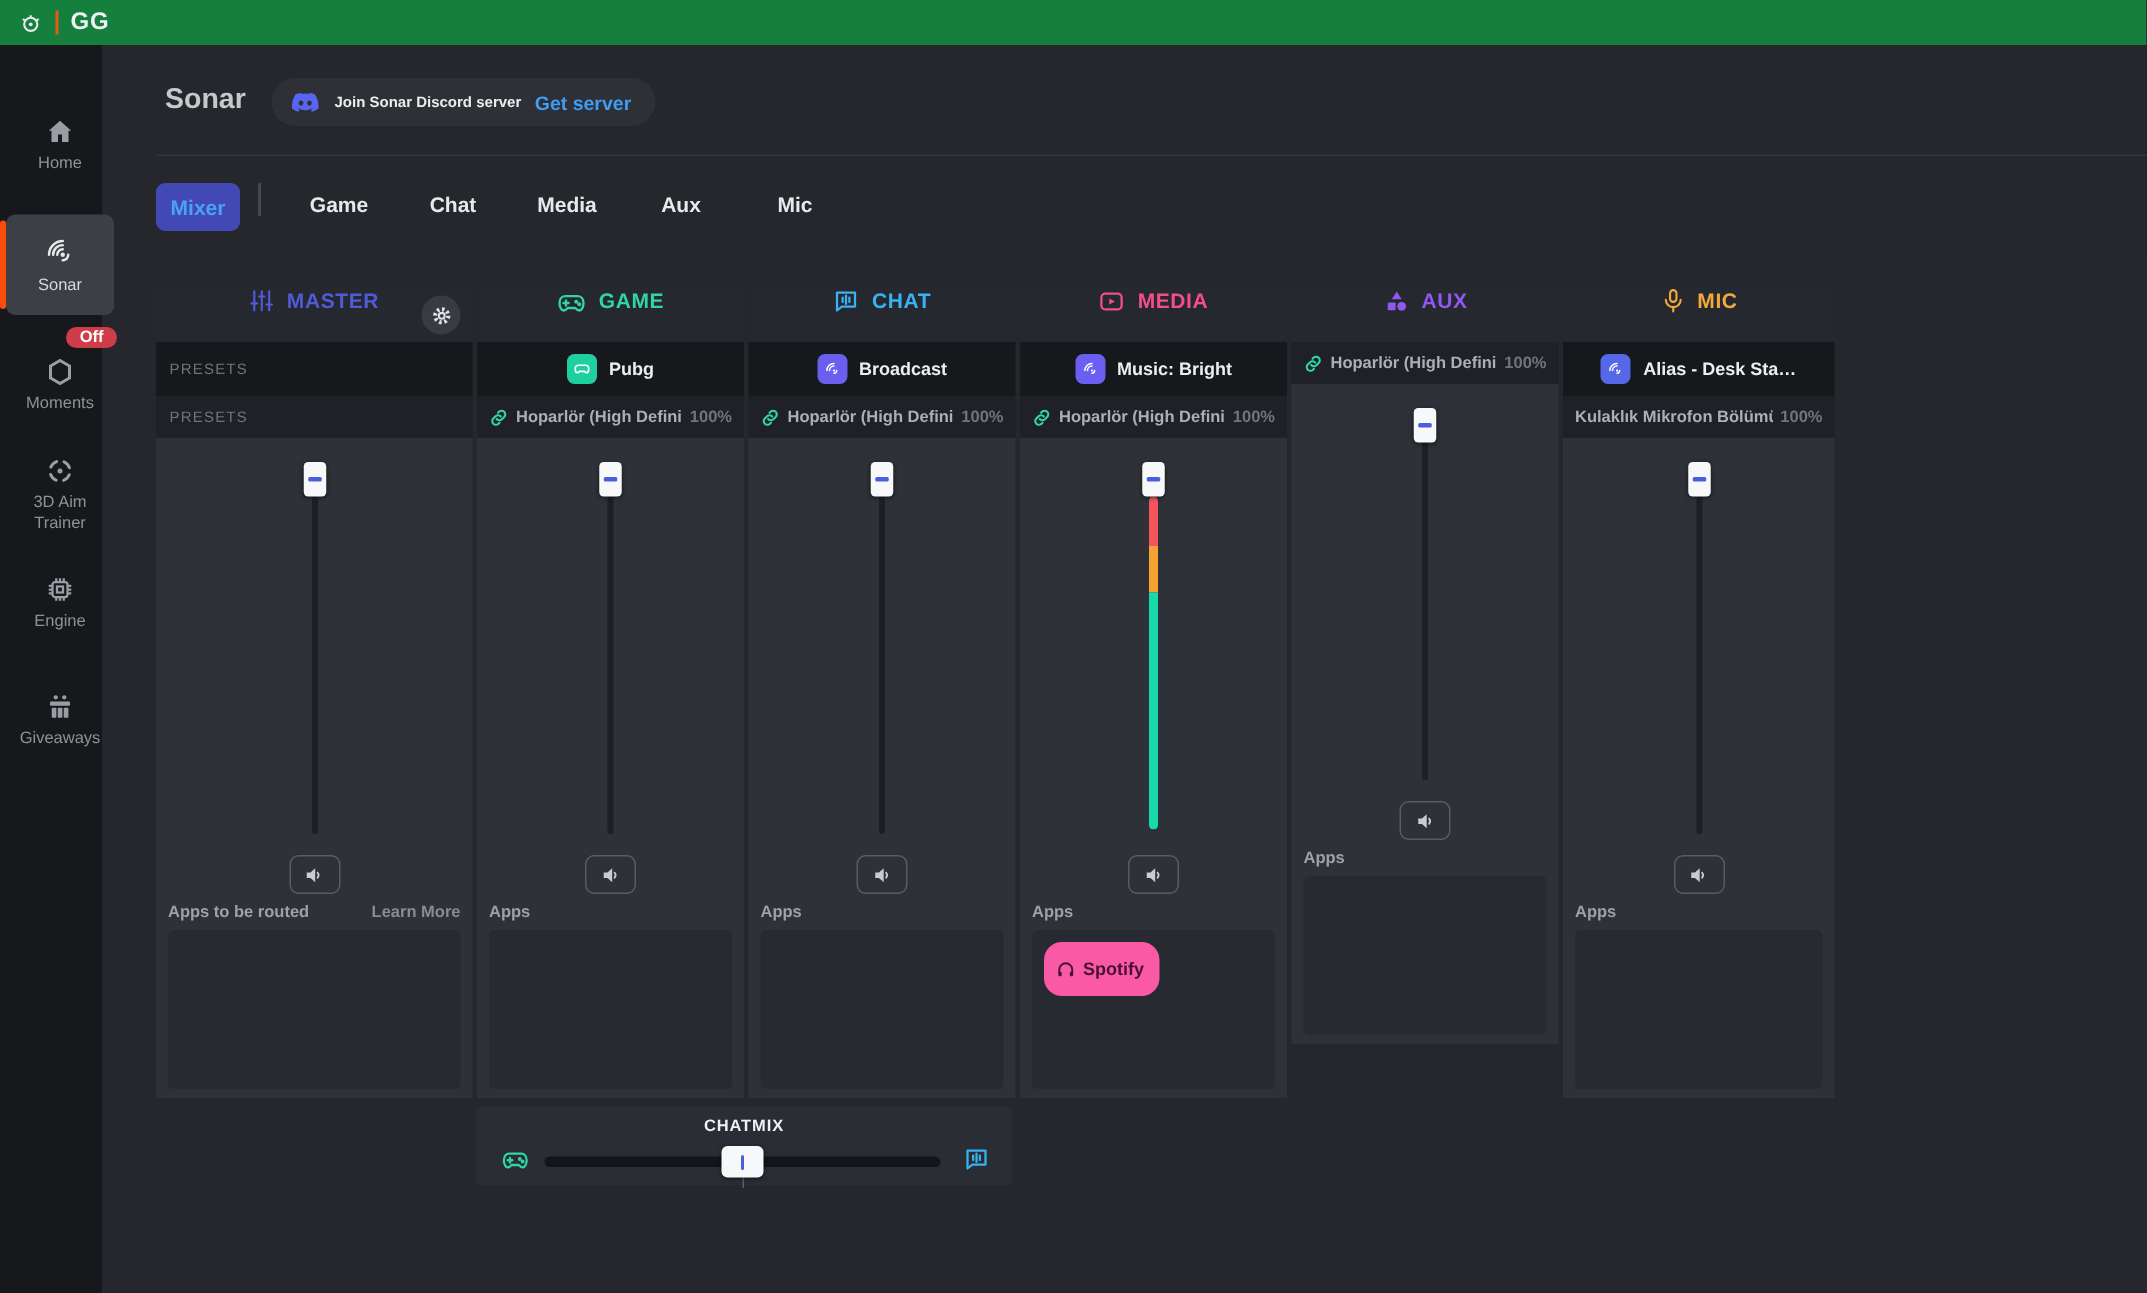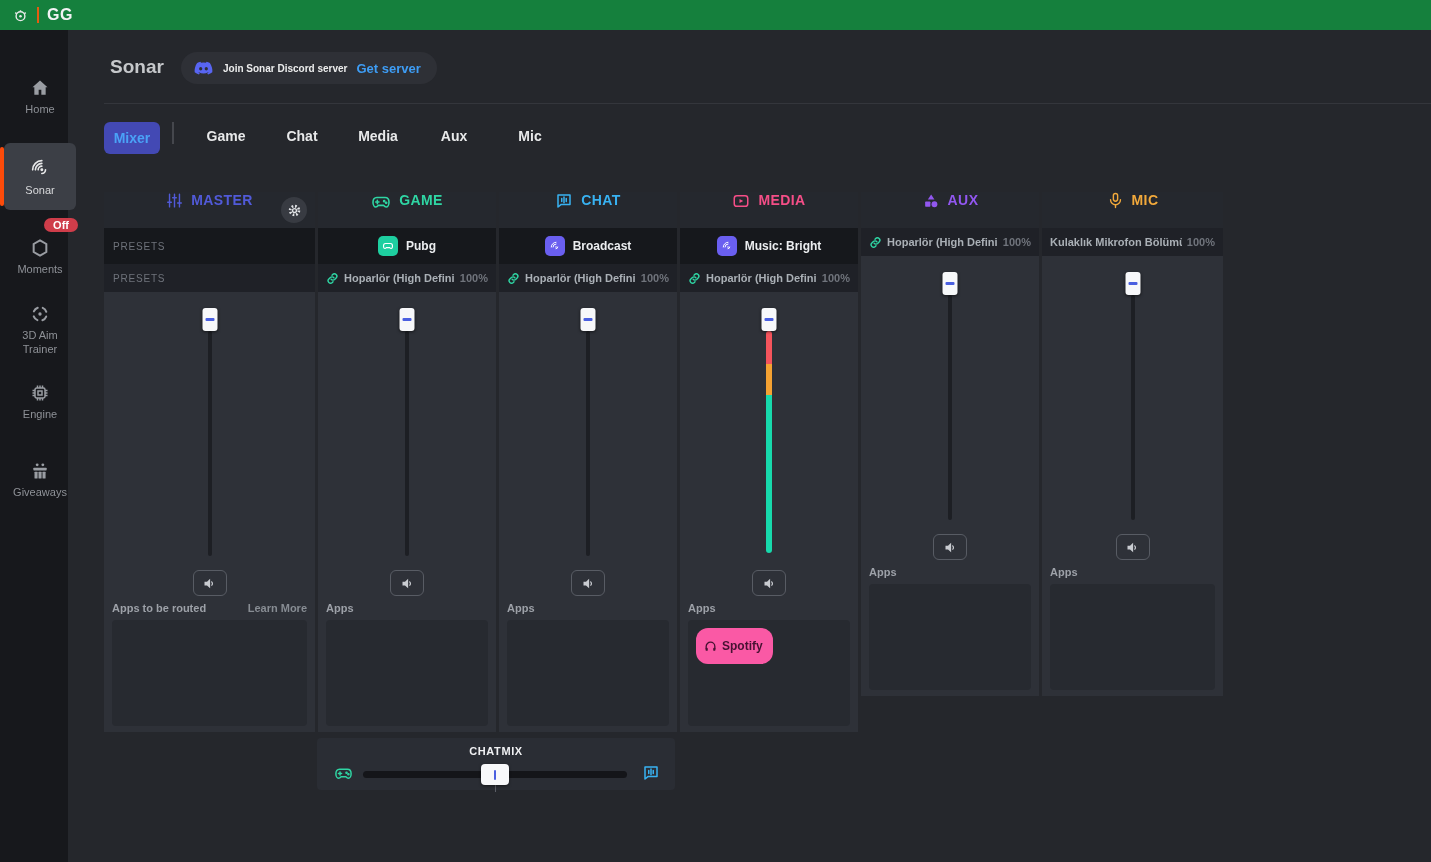--- a/index.html
+++ b/index.html
@@ -440,20 +440,31 @@
     <div class="col" style="width:181px;">
       <div class="col-head" style="color: rgb(242, 169, 59);">
         <span>
           <svg width="17" height="17" viewBox="0 0 24 24" fill="none" stroke="currentColor" stroke-width="2" stroke-linecap="round">
               <rect x="9" y="2" width="6" height="11" rx="3"></rect>
               <path d="M5 11a7 7 0 0 0 14 0"></path>
               <path d="M12 18v4"></path>
             </svg>
         </span>
         <span>MIC</span>
+      </div>
+      <div class="row-presets">
+        <span class="preset-chip-icon" style="background: rgb(85, 104, 232);">
+          <svg width="12" height="12" viewBox="0 0 24 24" fill="none" stroke="#fff" stroke-width="2" stroke-linecap="round">
+              <circle cx="14" cy="14" r="1.5" fill="#fff" stroke="none"></circle>
+              <path d="M8 14 A6 6 0 0 1 14 8"></path>
+              <path d="M4.5 14 A9.5 9.5 0 0 1 14 4.5"></path>
+              <path d="M17.5 14 A3.5 3.5 0 0 1 14 17.5"></path>
+            </svg>
+        </span>
+        <span class="preset-name">Alias - Desk Sta…</span>
       </div>
       <div class="row-devices">
         <span class="device-name">Kulaklık Mikrofon Bölümü …</span>
         <span class="device-pct">100%</span>
       </div>
       <div class="col-body">
         <div class="slider-track"></div>
         <div class="slider-handle">
             <span class="h-dash" style="background: rgb(74, 95, 224);"></span>
           </div>

